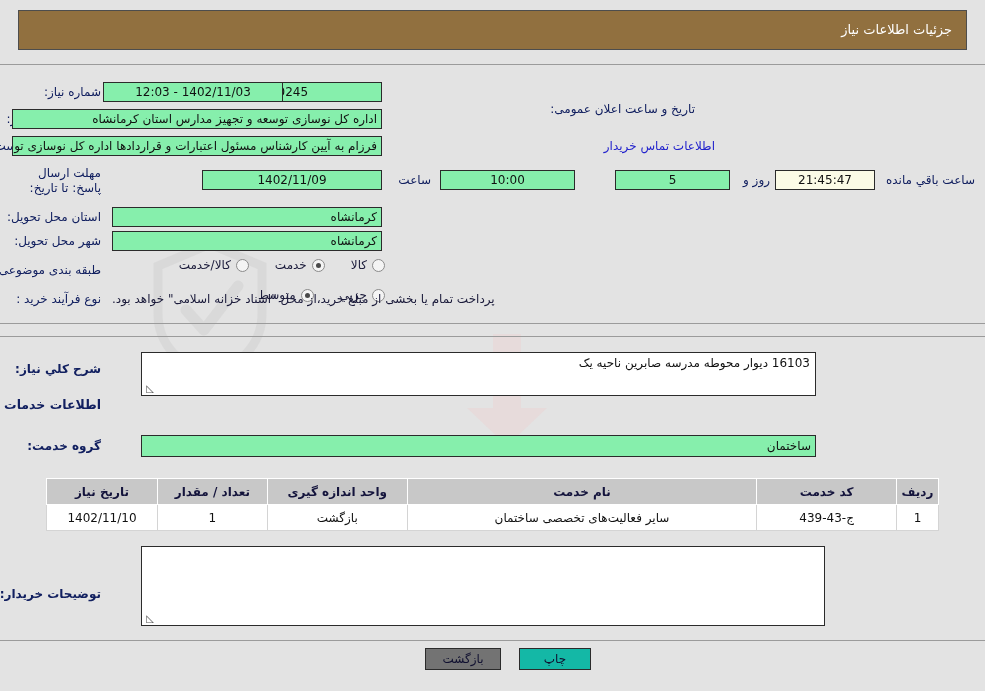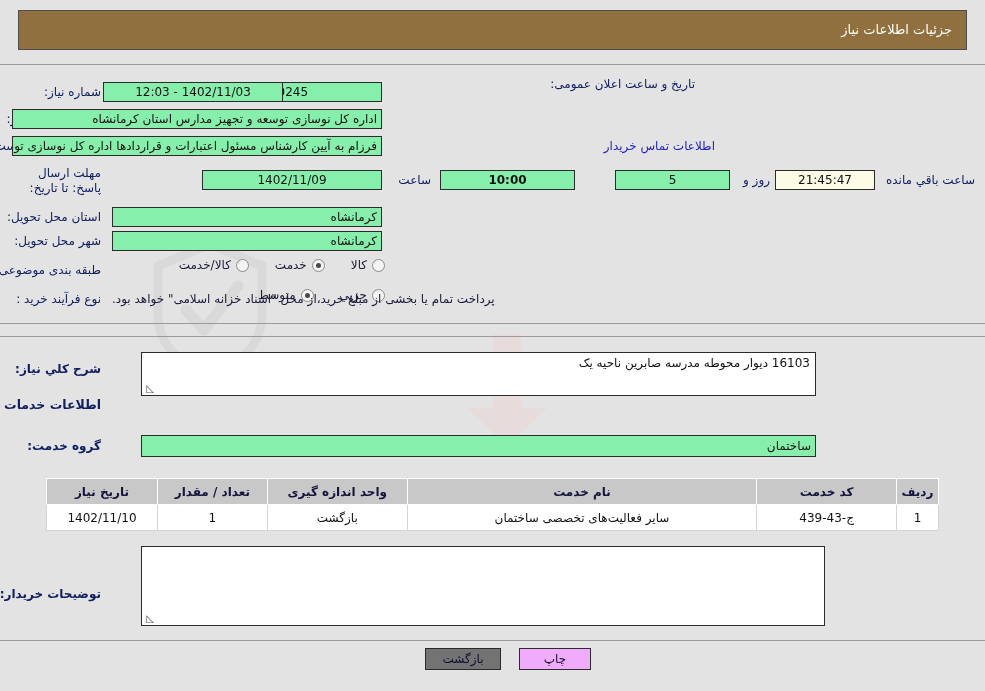--- a/index.html
+++ b/index.html
@@ -214,21 +214,21 @@
     box-sizing: border-box;
     height: 22px;
     line-height: 20px;
     text-align: center;
     font-size: 12px;
     color: #101030;
     cursor: pointer;
     z-index: 5;
     font-family: "DejaVu Sans", "Liberation Sans", sans-serif;
   }
-  .btn-print  { background: #f0abfc; }
+  .btn-print  { background: #14b8a6; }
   .btn-back   { background: #737373; }
 
   .sectitle {
     position: absolute;
     font-weight: bold;
     color: #122060;
     font-size: 12.5px;
     z-index: 4;
     white-space: nowrap;
   }
@@ -248,34 +248,34 @@
 
 <div class="titlebar">
   <div class="t">جزئیات اطلاعات نیاز</div>
 </div>
 
 <div class="panel" style="top:64px; height:260px;"></div>
 
 <div class="lbl" style="right:884px; top:85px;">شماره نیاز:</div>
 <div class="fld center" style="right:603px; top:82px; width:270px;">1102003384000245</div>
 
-<div class="lbl" style="right:290px; top:77px;">تاریخ و ساعت اعلان عمومی:</div>
+<div class="lbl" style="right:290px; top:102px;">تاریخ و ساعت اعلان عمومی:</div>
 <div class="fld center" style="right:697px; top:82px; width:180px; left:103px; right:auto;">1402/11/03 - 12:03</div>
 
 <div class="lbl" style="right:884px; top:112px;">نام دستگاه خریدار:</div>
 <div class="fld right" style="right:603px; top:109px; width:370px;">اداره کل نوسازی  توسعه و تجهیز مدارس استان کرمانشاه</div>
 
 <div class="lbl" style="right:884px; top:139px;">ایجاد کننده درخواست:</div>
 <div class="fld right" style="right:603px; top:136px; width:370px;">فرزام به آیین کارشناس مسئول اعتبارات و قراردادها اداره کل نوسازی  توسعه و تجهیز مدارس استان کرمانشاه</div>
 <a class="link" style="right:270px; top:139px;text-align:center;" href="#">اطلاعات تماس خریدار</a>
 
 <div class="lbl" style="right:884px; top:166px; width:92px; text-align:right; line-height:15px; white-space:normal;">مهلت ارسال پاسخ: تا تاریخ:</div>
 <div class="fld center" style="right:603px; top:170px; width:180px;">1402/11/09</div>
 <div class="lbl" style="right:554px; top:173px;">ساعت</div>
-<div class="fld center" style="right:410px; top:170px; width:135px;font-weight:bold;">10:00</div>
+<div class="fld center" style="right:410px; top:170px; width:135px;">10:00</div>
 <div class="fld center" style="right:255px; top:170px; width:115px;">5</div>
 <div class="lbl" style="right:215px; top:173px;">روز و</div>
 <div class="fld cream center" style="right:110px; top:170px; width:100px;">21:45:47</div>
 <div class="lbl" style="right:10px; top:173px;">ساعت باقي مانده</div>
 
 <div class="lbl" style="right:884px; top:210px;">استان محل تحویل:</div>
 <div class="fld right" style="right:603px; top:207px; width:270px;">کرمانشاه</div>
 
 <div class="lbl" style="right:884px; top:234px;">شهر محل تحویل:</div>
 <div class="fld right" style="right:603px; top:231px; width:270px;">کرمانشاه</div>

